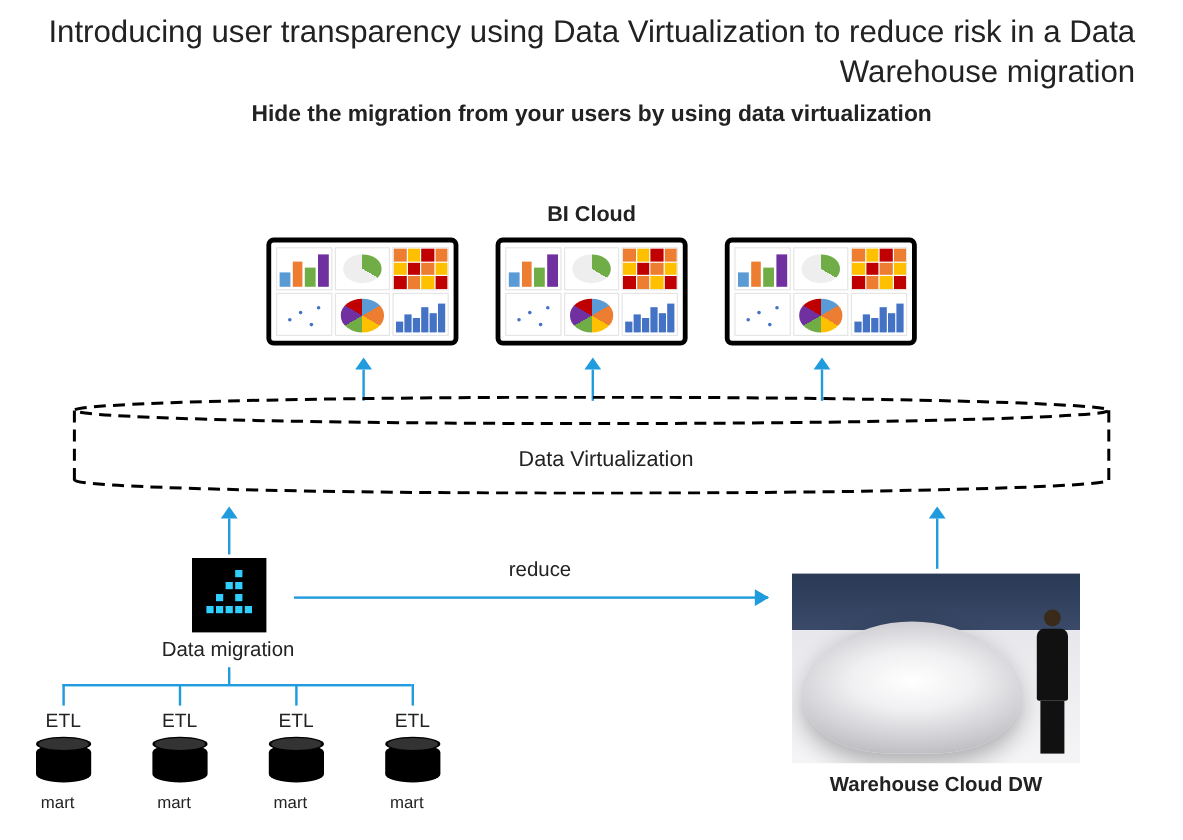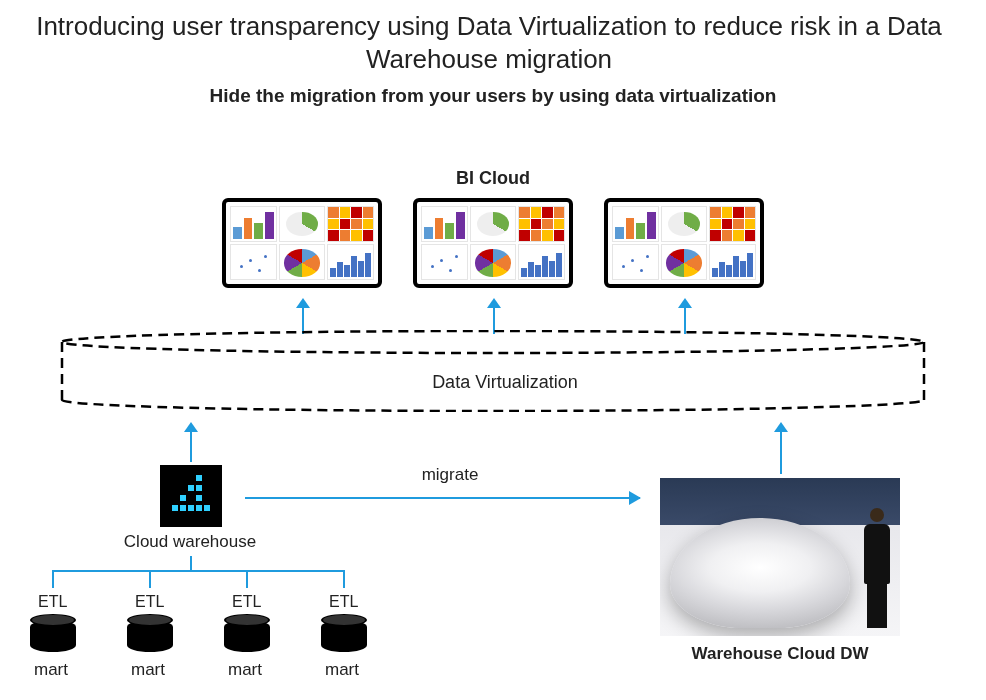--- a/index.html
+++ b/index.html
@@ -6,21 +6,21 @@
   body {
     width: 986px;
     height: 700px;
     font-family: "Segoe UI", Arial, sans-serif;
     background: #fff;
     position: relative;
     overflow: hidden;
     color: #222;
   }
   .title {
-    text-align: center;
+    text-align: right;
     font-size: 26px;
     font-weight: 400;
     padding: 10px 40px 0 32px;
     line-height: 1.25;
   }
   .subtitle {
     text-align: center;
     font-size: 19px;
     font-weight: 700;
     margin-top: 10px;
@@ -145,21 +145,21 @@
     border-radius: 50% / 22%;
   }
   .db-cyl::before{
     content:""; position:absolute; top:-6px; left:0; width:100%; height:12px;
     background:#000; border-radius:50%;
   }
   .db-cyl::after{
     content:""; position:absolute; top:-5px; left:2px; right:2px; height:10px;
     background:#333; border-radius:50%;
   }
-  .mart-label { position:absolute; top:660px; font-size:17px; }
+  .mart-label { position:absolute; top:660px; font-size:14px; }
 
   svg.dashed-cyl { position:absolute; inset:0; }
 </style>
 </head>
 <body>
 
 <div class="title">Introducing user transparency using Data Virtualization to reduce risk in a Data Warehouse migration</div>
 <div class="subtitle">Hide the migration from your users by using data virtualization</div>
 
 <div class="label bi-label">BI Cloud</div>
@@ -345,24 +345,24 @@
       <span style="left:26px;top:10px"></span>
     <span style="left:10px;top:20px"></span>
       <span style="left:26px;top:20px"></span>
     <span style="left:2px;top:30px"></span>
       <span style="left:10px;top:30px"></span>
       <span style="left:18px;top:30px"></span>
       <span style="left:26px;top:30px"></span>
       <span style="left:34px;top:30px"></span>
   </div>
 </div>
-<div class="label dw-label">Cloud warehouse</div>
+<div class="label dw-label">Data migration</div>
 
 <div class="migrate-line"></div>
-<div class="label migrate-label">migrate</div>
+<div class="label migrate-label">reduce</div>
 
 <div class="cloud-dw">
   <div class="car-sheet"></div>
   <div class="man">
       <div class="head"></div>
       <div class="body"></div>
       <div class="legs"></div>
     </div>
 </div>
 <div class="label cloud-label">Warehouse Cloud DW</div>

